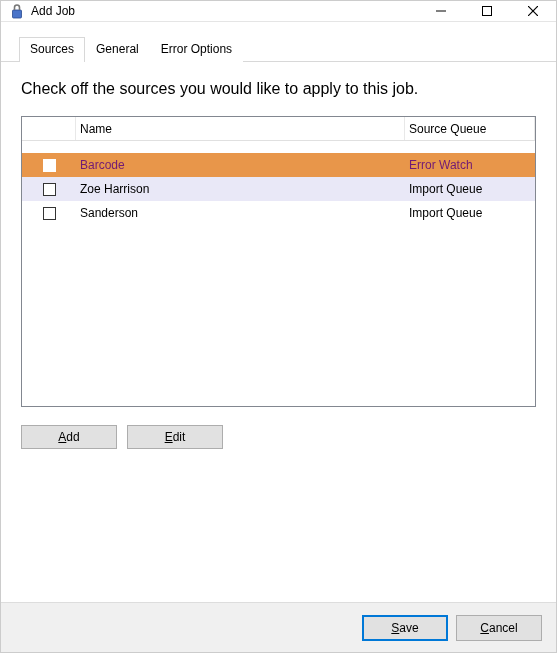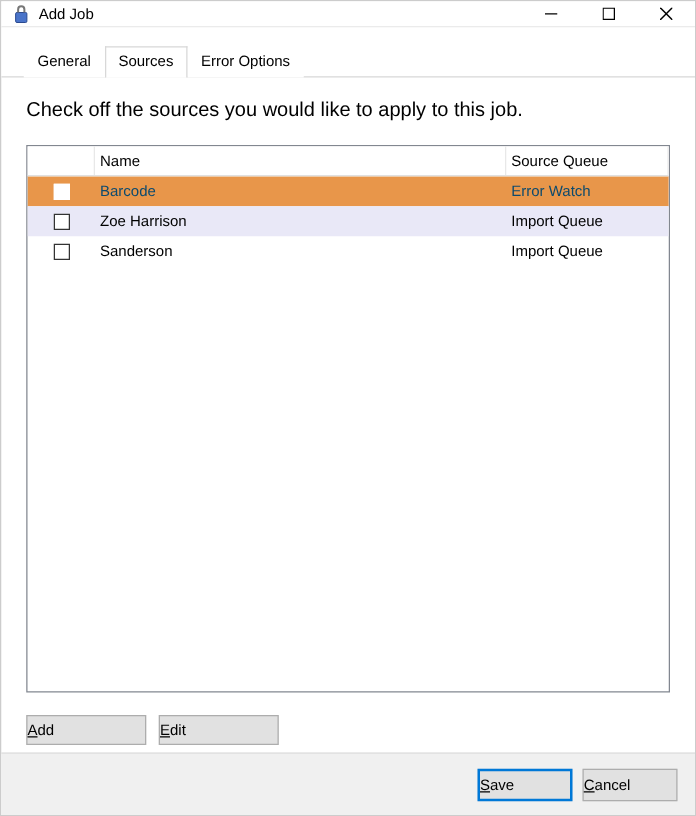--- a/index.html
+++ b/index.html
@@ -90,21 +90,21 @@
   .panel {
     padding: 18px 20px 10px 20px;
   }
   .instruction {
     font-size: 16px;
     margin-bottom: 18px;
   }
   
   .grid {
     border: 1px solid #828790;
-    height: 438px;
+    height: 291px;
     overflow: auto;
     background: #fff;
   }
   .grid-header {
     display: flex;
     background: #fff;
     border-bottom: 1px solid #e0e0e0;
     height: 24px;
     align-items: center;
     position: sticky;
@@ -122,21 +122,22 @@
     align-items: center;
   }
   .grid-row {
     display: flex;
     height: 24px;
     align-items: center;
     font-size: 12px;
   }
   .grid-row.selected {
     background: #e8964a;
-    color: #0c4a6e;
+    color: #701a75;
+    margin-top: 12px;
   }
   .grid-row.hover {
     background: #e9e8f7;
   }
   .cell { display: flex; align-items: center; height: 100%; }
   .cell.col-check { justify-content: center; }
   .chk {
     width: 13px; height: 13px;
     border: 1px solid #333;
     background: #fff;
@@ -152,38 +153,38 @@
   .btn {
     width: 96px;
     height: 24px;
     background: #e1e1e1;
     border: 1px solid #adadad;
     font-size: 12px;
     font-family: inherit;
     color: #000;
     cursor: default;
     padding: 0;
-    text-align: left;
+    text-align: center;
   }
   .btn .mn { text-decoration: underline; }
   
   .footer {
     position: absolute;
     left: 1px; right: 1px; bottom: 1px;
     height: 50px;
     border-top: 1px solid #ddd;
     background: #f0f0f0;
     display: flex;
     align-items: center;
     justify-content: flex-end;
     padding-right: 14px;
     gap: 8px;
   }
   .footer .btn {
-    width: 76px;
+    width: 86px;
     height: 26px;
     background: #e1e1e1;
   }
   .footer .btn.primary {
     border: 2px solid #0078d7;
     background: #e1e1e1;
   }
 </style>
 </head>
 <body>
@@ -212,22 +213,22 @@
           <line x1="0" y1="0" x2="10" y2="10" stroke="#000" stroke-width="1.2"></line>
           <line x1="10" y1="0" x2="0" y2="10" stroke="#000" stroke-width="1.2"></line>
         </svg>
     </button>
   </div>
 </div>
 
 <div class="client">
 
   <div class="tabstrip">
+    <div class="tab active">Sources</div>
     <div class="tab">General</div>
-    <div class="tab active">Sources</div>
     <div class="tab">Error Options</div>
   </div>
 
   <div class="panel">
     <div class="instruction">Check off the sources you would like to apply to this job.</div>
 
     <div class="grid">
       <div class="grid-header">
         <div class="hcell col-check"></div>
         <div class="hcell col-name">Name</div>

